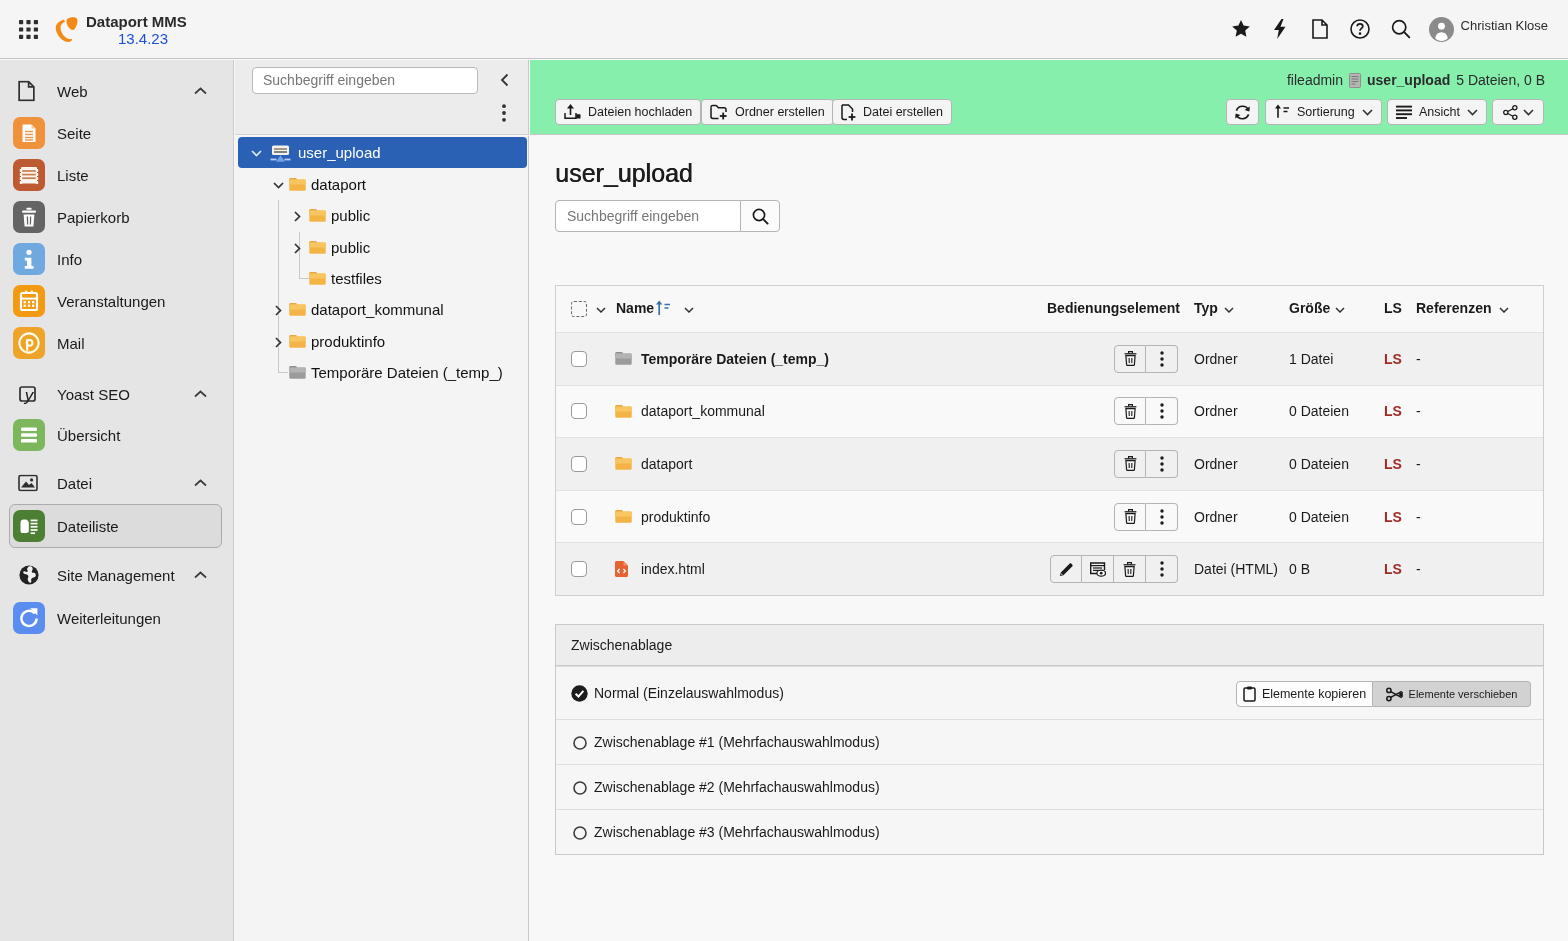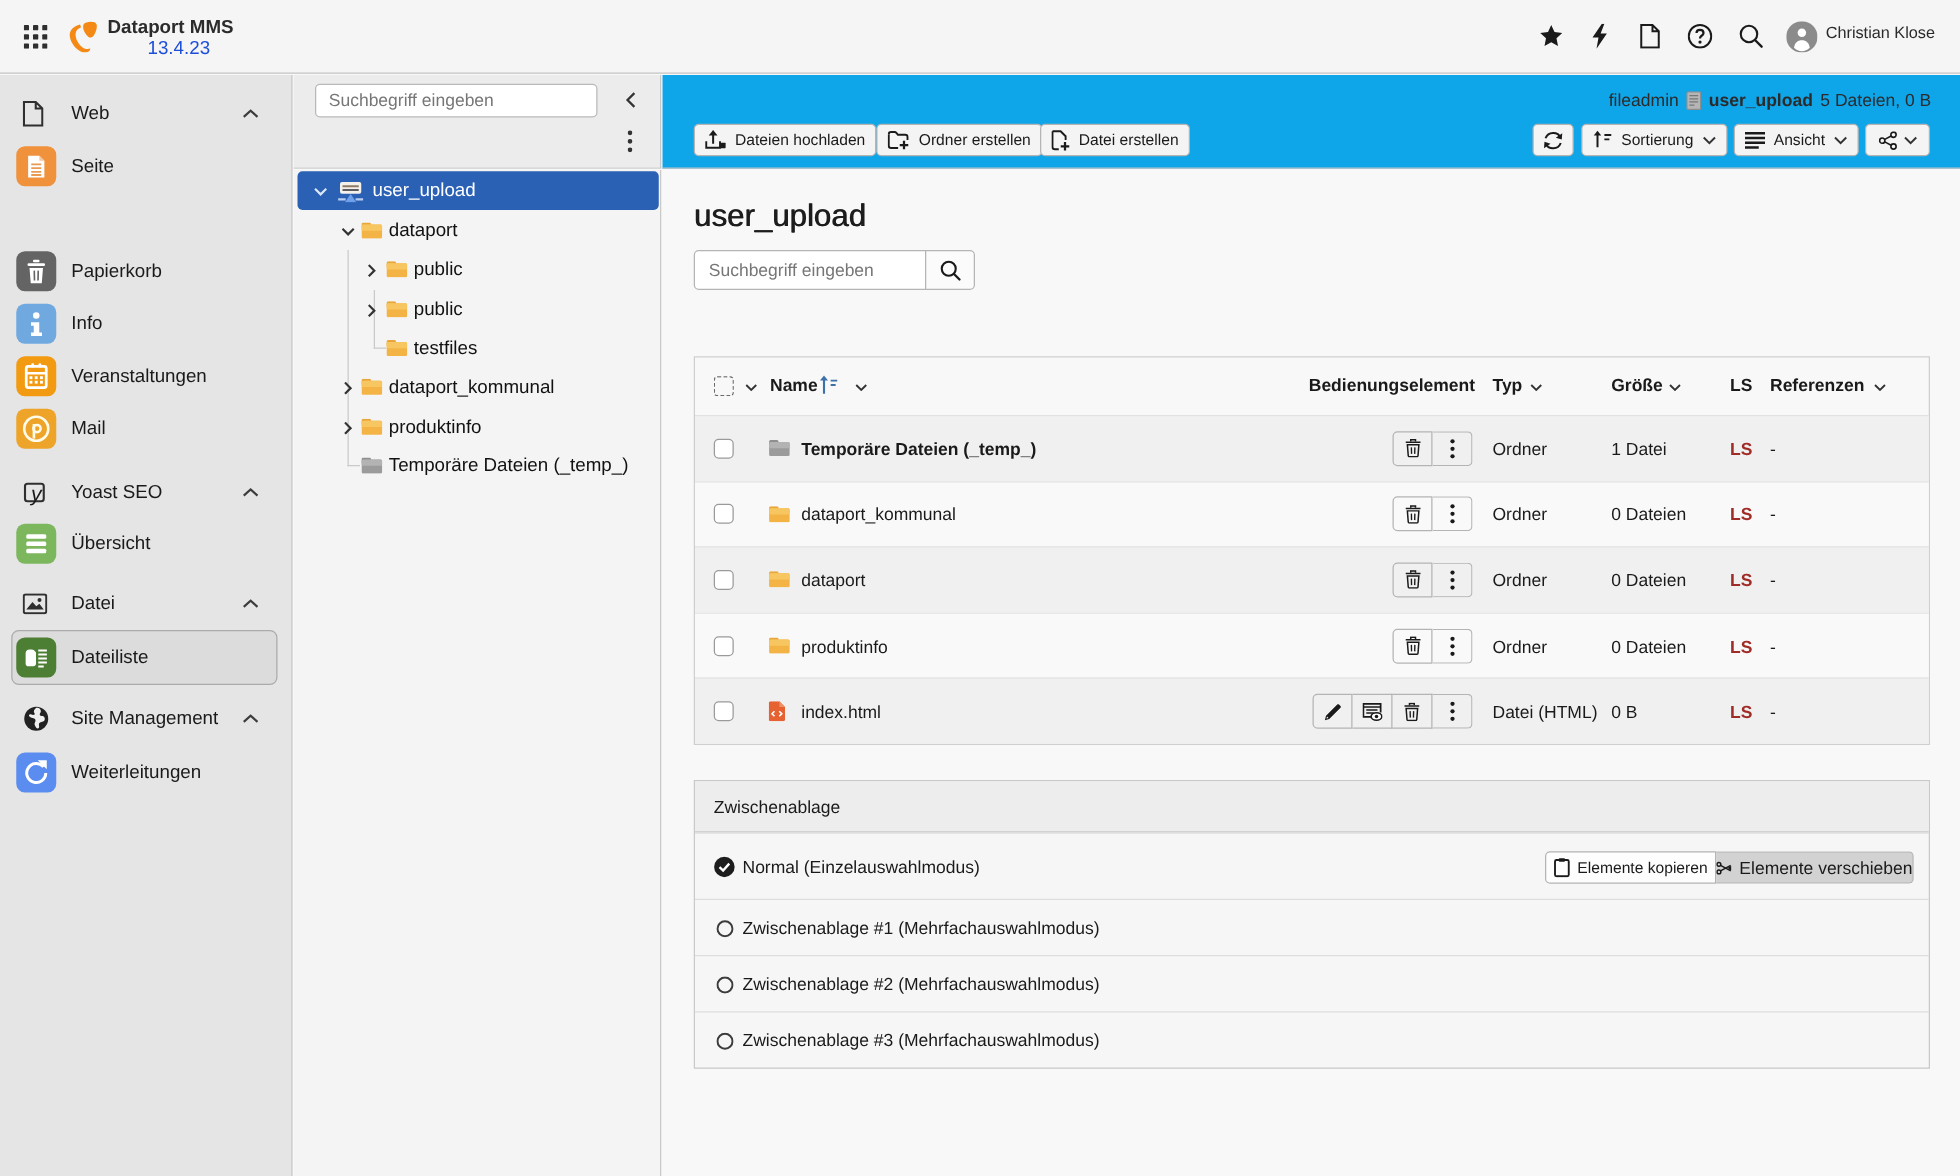--- a/index.html
+++ b/index.html
@@ -28,21 +28,21 @@
 
 #treebar { left:235px; top:60px; width:294px; height:75px; background:#ececec; border-bottom:1px solid #d2d2d2; border-right:1px solid #c9c9c9; }
 #treepanel { left:235px; top:136px; width:294px; height:805px; background:#f4f4f4; border-right:1px solid #c9c9c9; }
 #treesearch { position:absolute; left:17px; top:7px; width:226px; height:27px; background:#fff; border:1px solid #b9b9b9; border-radius:4px; font-size:14px; color:#767676; line-height:25px; padding-left:10px; }
 .trow { position:absolute; left:0; height:31px; font-size:15px; color:#111; white-space:nowrap; }
 .tline { position:absolute; width:1px; background:#c9c9c9; }
 .thstub { position:absolute; height:1px; background:#c9c9c9; }
 #treesel { position:absolute; left:3px; top:1px; width:289px; height:31px; background:#2b61b4; border-radius:4px; }
 
 
-#docheader { left:530px; top:60px; width:1038px; height:75px; background:#0ea5e9; border-bottom:1px solid #c6c6c6; }
+#docheader { left:530px; top:60px; width:1038px; height:75px; background:#86efac; border-bottom:1px solid #c6c6c6; }
 #breadcrumb { position:absolute; right:23px; top:12px; font-size:14px; color:#2b2b2b; display:flex; align-items:center; gap:6px; }
 .btn { position:absolute; height:26px; background:#f4f4f4; border:1px solid #b4b4b4; border-radius:4px; display:flex; align-items:center; gap:7px; padding:0 8px; font-size:12.5px; color:#1a1a1a; white-space:nowrap; }
 h1 { position:absolute; left:555px; top:159px; font-size:25px; font-weight:400; color:#1d1d1d; letter-spacing:0; text-shadow:0.6px 0 0 #1d1d1d; }
 #csearch { position:absolute; left:555px; top:200px; width:186px; height:32px; background:#fff; border:1px solid #b5b5b5; border-radius:4px 0 0 4px; font-size:14px; color:#767676; line-height:30px; padding-left:11px; }
 #csearchbtn { position:absolute; left:740px; top:200px; width:40px; height:32px; background:#fbfbfb; border:1px solid #b5b5b5; border-radius:0 4px 4px 0; display:flex; align-items:center; justify-content:center; }
 
 
 #ftable { position:absolute; left:555px; top:285px; width:989px; background:#f8f8f8; border:1px solid #cfcfcf; }
 .th { height:46px; display:flex; align-items:center; font-weight:bold; font-size:14px; }
 .tr { height:52.6px; display:flex; align-items:center; border-top:1px solid #e2e2e2; font-size:14px; position:relative; }
@@ -136,20 +136,43 @@
             <line x1="12" y1="14.5" x2="20" y2="14.5"></line>
             <line x1="12" y1="17.5" x2="20" y2="17.5"></line>
             <line x1="12" y1="20.5" x2="20" y2="20.5"></line>
             <line x1="12" y1="23" x2="20" y2="23"></line>
           </g>
         </svg>
     </span>
     <span class="lbl">Seite</span>
   </div>
 
+  <div class="mm-it" style="top:95px;">
+    <span class="ibox" style="background:#bd5a32;">
+      <svg width="32" height="32" viewBox="0 0 32 32">
+          <rect x="8" y="8" width="16" height="16.5" rx="1" fill="#fdf6ee"></rect>
+          <g stroke="#c97b50" stroke-width="1.7">
+            <line x1="9" y1="12" x2="23" y2="12"></line>
+            <line x1="9" y1="15.6" x2="23" y2="15.6"></line>
+            <line x1="9" y1="19.2" x2="23" y2="19.2"></line>
+          </g>
+          <g fill="#fdf6ee">
+            <rect x="6.8" y="10" width="2.4" height="3" rx="0.6"></rect>
+            <rect x="22.8" y="10" width="2.4" height="3" rx="0.6"></rect>
+            <rect x="6.8" y="14" width="2.4" height="3" rx="0.6"></rect>
+            <rect x="22.8" y="14" width="2.4" height="3" rx="0.6"></rect>
+            <rect x="6.8" y="18" width="2.4" height="3" rx="0.6"></rect>
+            <rect x="22.8" y="18" width="2.4" height="3" rx="0.6"></rect>
+            <rect x="6.8" y="22" width="2.4" height="3" rx="0.6"></rect>
+            <rect x="22.8" y="22" width="2.4" height="3" rx="0.6"></rect>
+          </g>
+        </svg>
+    </span>
+    <span class="lbl">Liste</span>
+  </div>
 
   <div class="mm-it" style="top:137px;">
     <span class="ibox" style="background:#646464;">
       <svg width="32" height="32" viewBox="0 0 32 32">
           <g fill="#fff">
             <rect x="9" y="9.5" width="14" height="2.2" rx="1"></rect>
             <rect x="13.4" y="6.8" width="5.2" height="2" rx="0.8"></rect>
             <path d="M10.6 13.4 L21.4 13.4 L20.4 25.5 L11.6 25.5 Z"></path>
           </g>
           <g stroke="#646464" stroke-width="1.3">
@@ -736,21 +759,21 @@
       </svg>
     <span class="abs" style="left:38px;top:18px;">Normal (Einzelauswahlmodus)</span>
     <div class="abs" style="left:680px;top:14px;height:26px;display:flex;">
       <div style="height:26px;width:137px;background:#fdfdfd;border:1px solid #b4b4b4;border-radius:4px 0 0 4px;display:flex;align-items:center;justify-content:center;gap:6px;font-size:12.5px;white-space:nowrap;">
         <svg width="13" height="16" viewBox="0 0 13 16">
             <rect x="1" y="2" width="11" height="13" rx="1.2" fill="none" stroke="#1a1a1a" stroke-width="1.5"></rect>
             <rect x="4" y="0.6" width="5" height="2.8" rx="0.8" fill="#1a1a1a"></rect>
           </svg>
         <span>Elemente kopieren</span>
       </div>
-      <div style="height:26px;width:158px;background:#d2d2d2;border:1px solid #b4b4b4;border-left:none;border-radius:0 4px 4px 0;display:flex;align-items:center;justify-content:center;gap:6px;font-size:14px;white-space:nowrap;">
+      <div style="height:26px;width:158px;background:#d2d2d2;border:1px solid #b4b4b4;border-left:none;border-radius:0 4px 4px 0;display:flex;align-items:center;justify-content:center;gap:6px;font-size:11px;white-space:nowrap;">
         <svg width="17" height="15" viewBox="0 0 17 15">
             <g fill="none" stroke="#1a1a1a" stroke-width="1.6">
               <circle cx="2.9" cy="3.4" r="2.1"></circle>
               <circle cx="2.9" cy="11.6" r="2.1"></circle>
               <line x1="4.7" y1="4.6" x2="15.8" y2="10.6"></line>
               <line x1="4.7" y1="10.4" x2="15.8" y2="4.4"></line>
             </g>
             <path fill="#1a1a1a" d="M13.2 6.3 L16.8 4.8 L16.8 10.2 L13.2 8.7 Z"></path>
           </svg>
         <span>Elemente verschieben</span>

